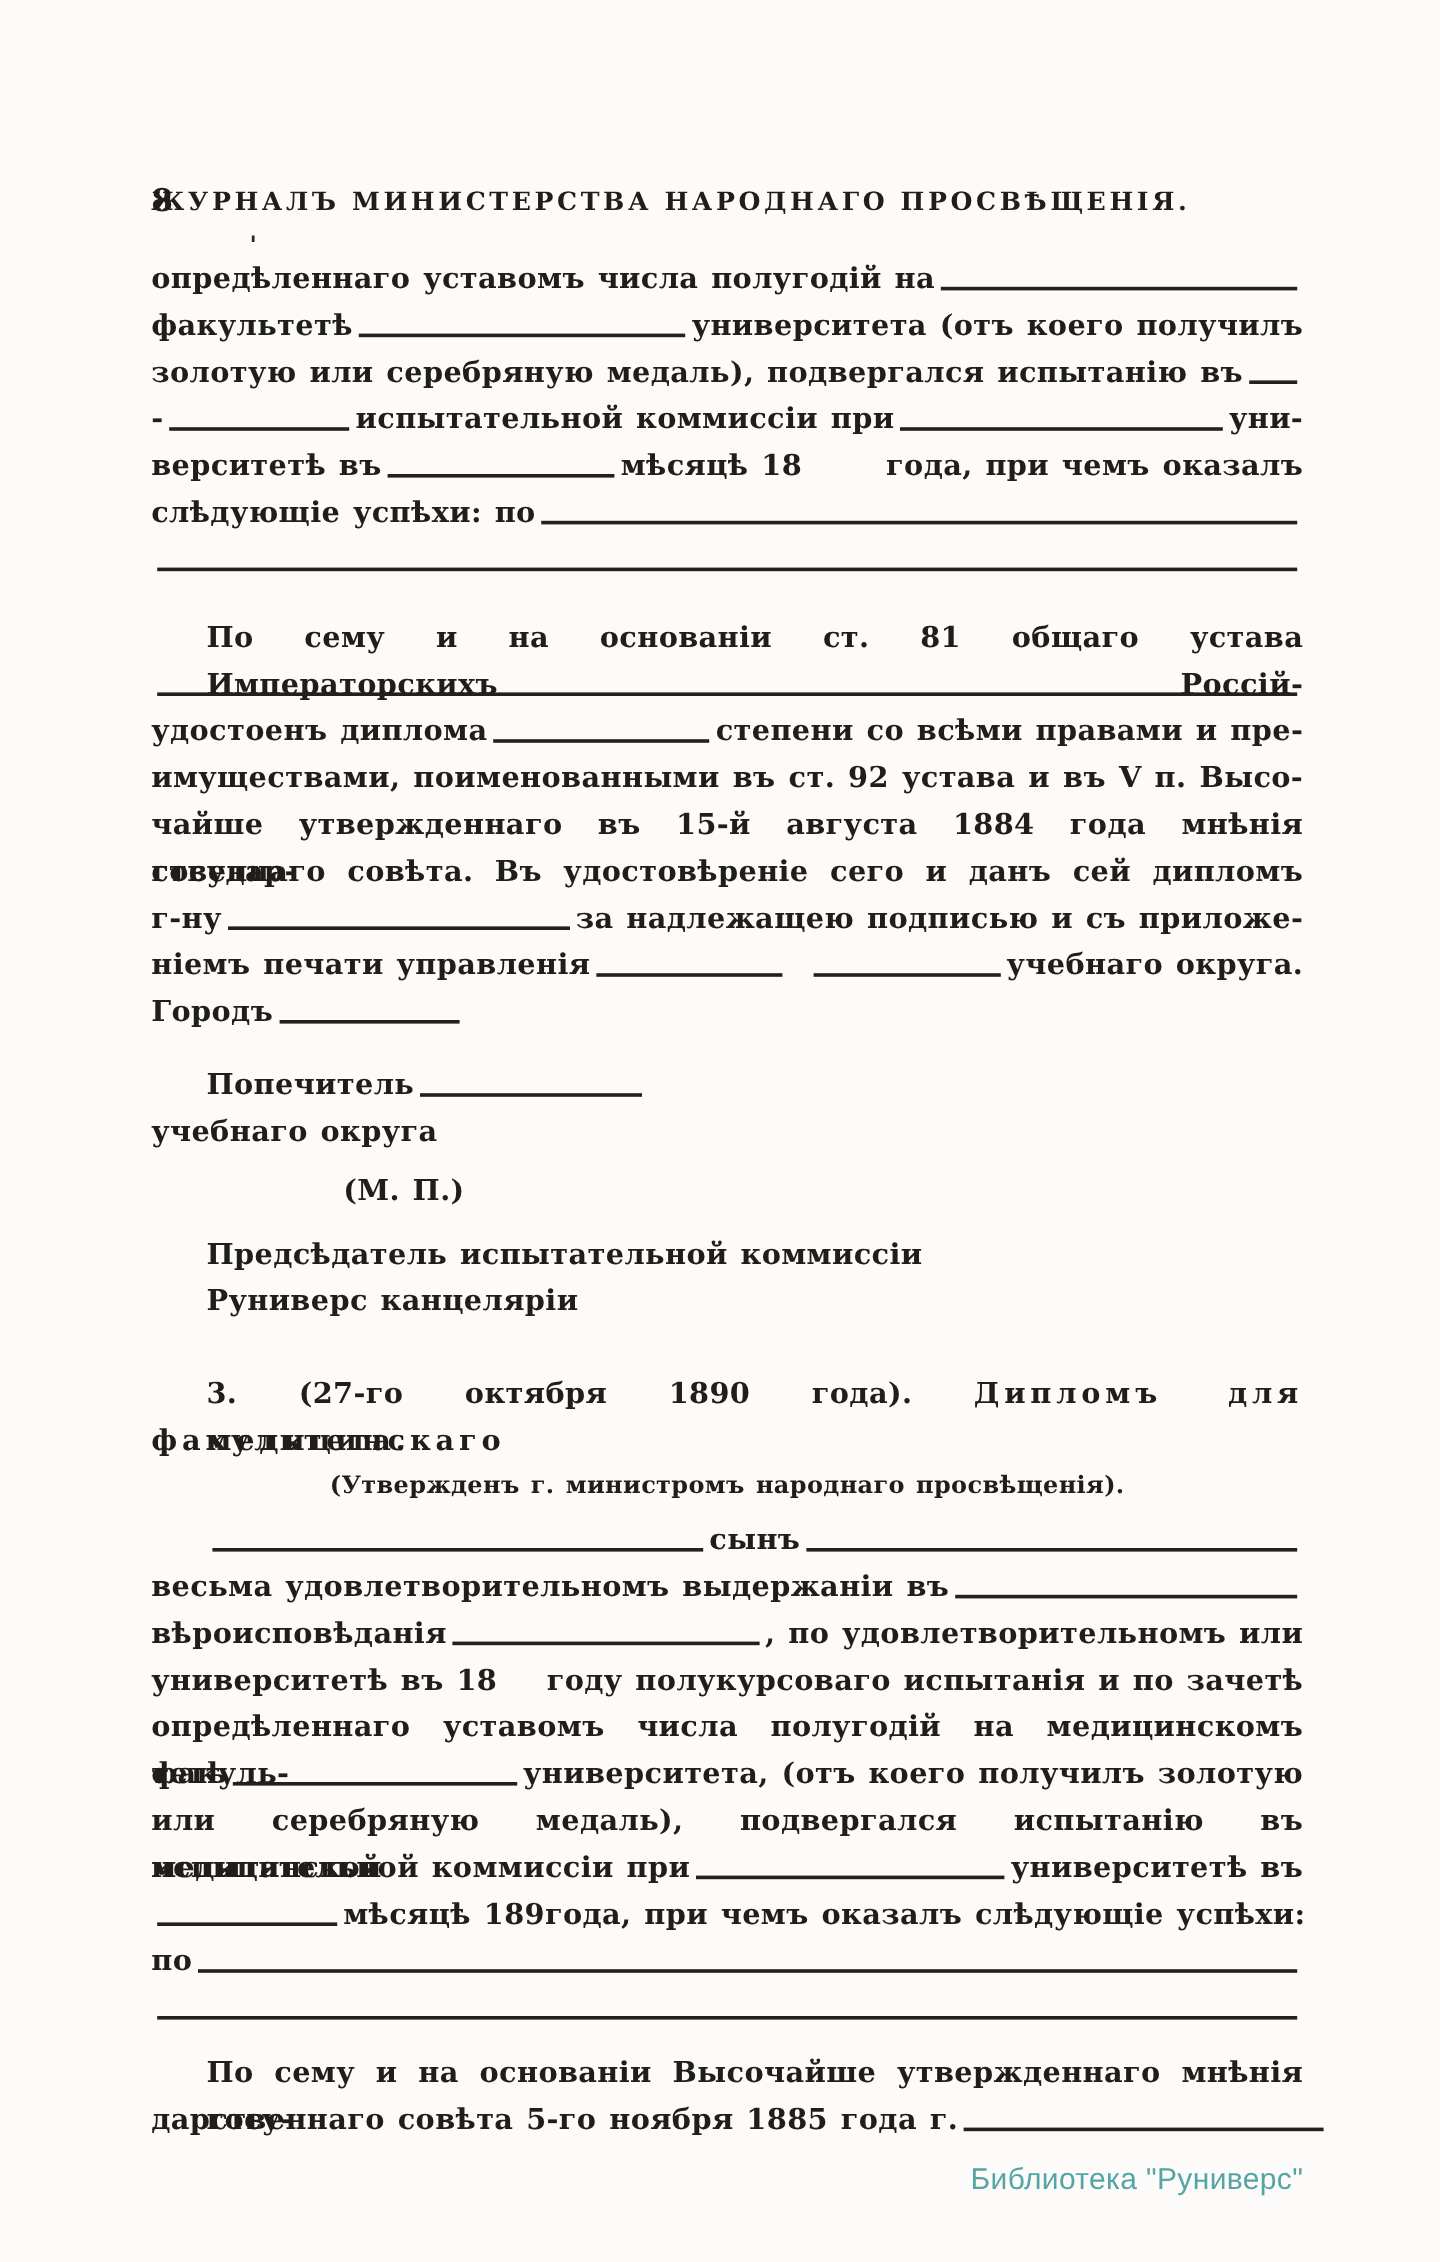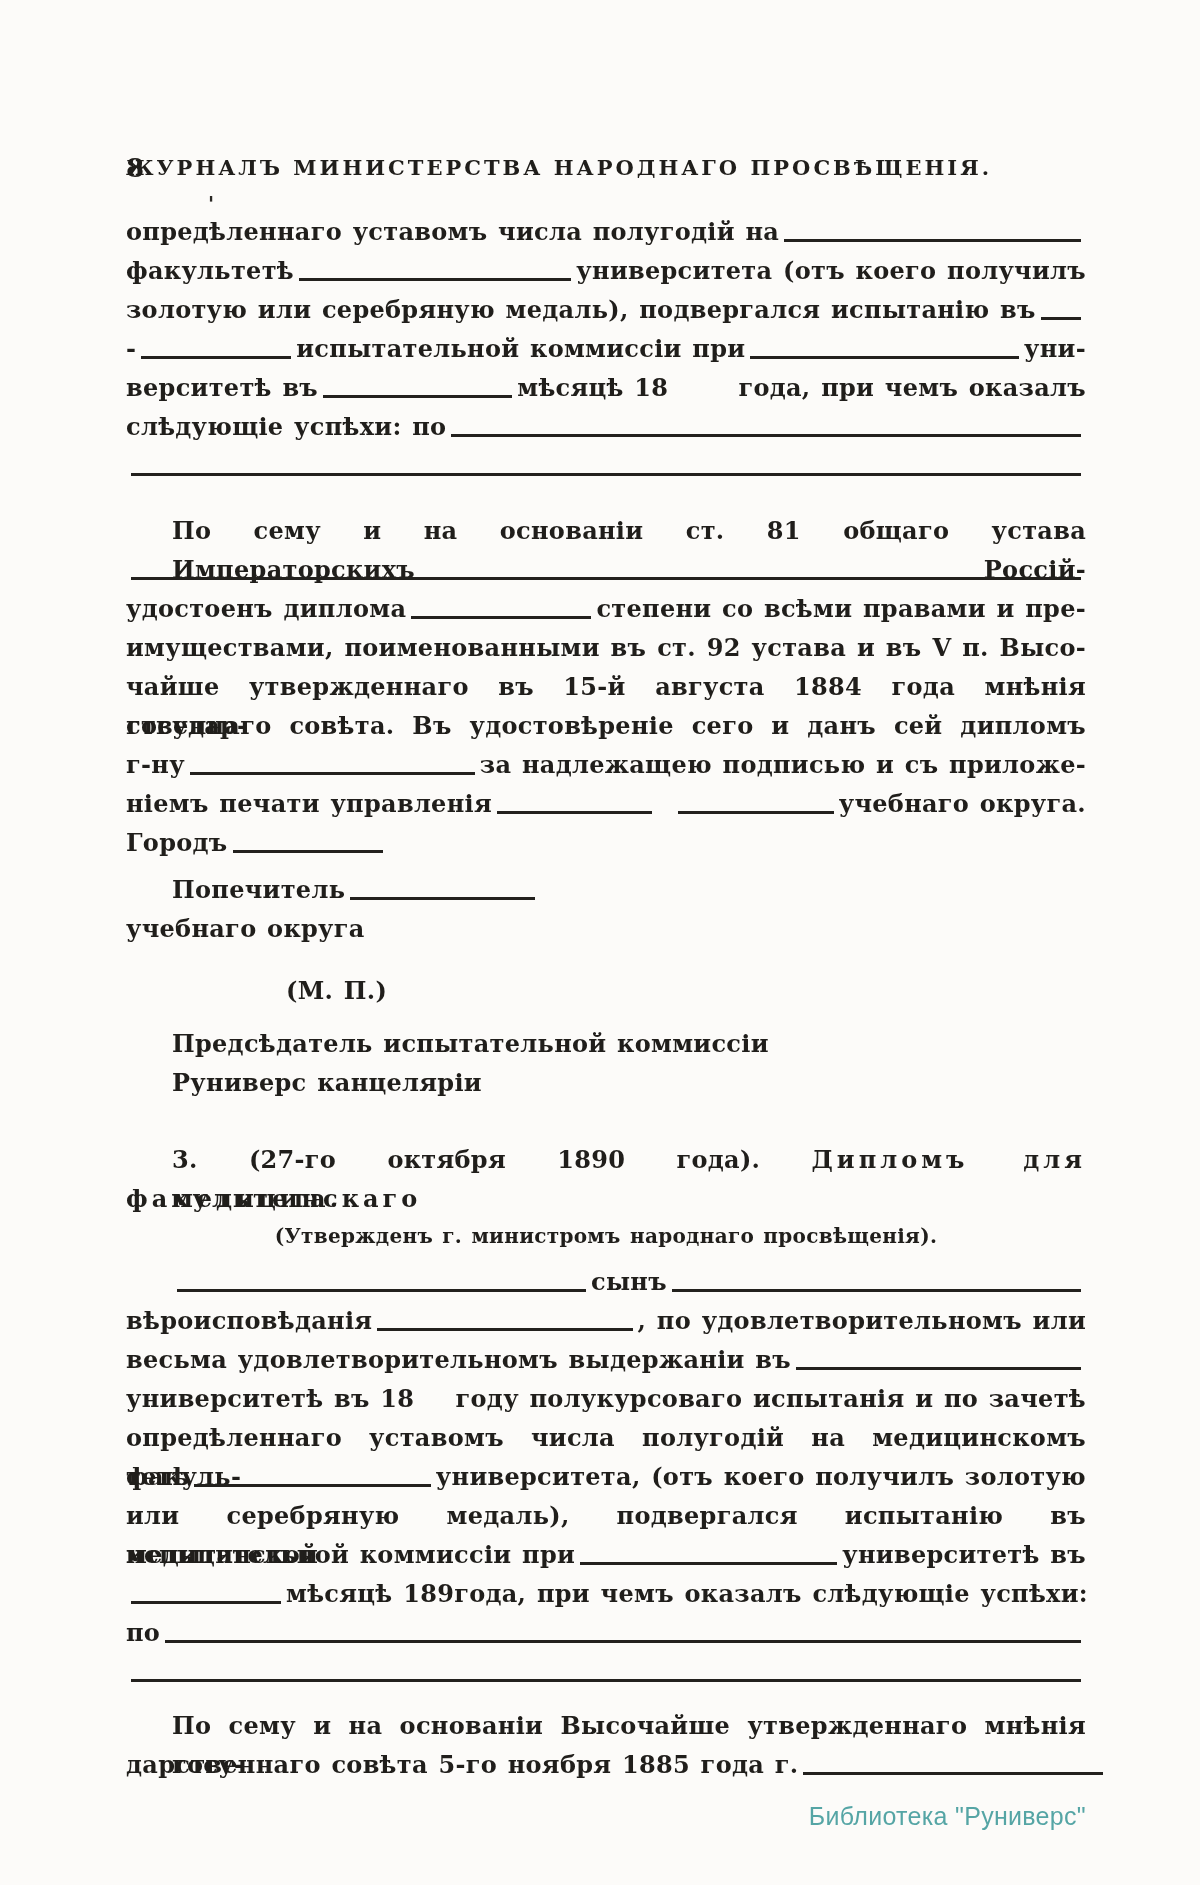--- a/index.html
+++ b/index.html
@@ -130,44 +130,44 @@
           <span class="seg-t">ніемъ печати управленія</span>
           <span class="seg-b" style="flex: 1 1 40px;"></span>
           <span class="seg-g" style="flex: 0 0 16px;"></span>
           <span class="seg-b" style="flex: 1 1 40px;"></span>
           <span class="seg-t">учебнаго округа.</span>
         </div>
         <div class="line fx">
           <span class="seg-t">Городъ</span>
           <span class="seg-b" style="flex: 0 0 150px; width: 150px;"></span>
         </div>
-        <div class="line fx ind" style="margin-top: 8px;">
+        <div class="line fx ind" style="margin-top: 22px;">
           <span class="seg-t">Попечитель</span>
           <span class="seg-b" style="flex: 0 0 185px; width: 185px;"></span>
         </div>
         <div class="line bl"><span class="seg-t">учебнаго округа</span></div>
-        <div class="line bl mp" style="margin-top: 23px;"><span class="seg-t">(М. П.)</span></div>
+        <div class="line bl mp" style="margin-top: 10px;"><span class="seg-t">(М. П.)</span></div>
         <div class="line bl ind" style="margin-top: 14px;"><span class="seg-t">Предсѣдатель испытательной коммиссіи</span></div>
         <div class="line bl ind"><span class="seg-t">Руниверс канцеляріи</span></div>
         <div class="line bl ind just" style="margin-top: 38px;"><span class="seg-t">3. (27-го октября 1890 года). </span><span class="seg-t sp">Дипломъ для медицинскаго</span></div>
         <div class="line bl"><span class="seg-t sp">факультета.</span></div>
         <div class="line bl ctr sm"><span class="seg-t">(Утвержденъ г. министромъ народнаго просвѣщенія).</span></div>
         <div class="line fx ind" style="margin-top: 8px;">
           <span class="seg-b" style="flex: 1 1 40px;"></span>
           <span class="seg-t">сынъ</span>
           <span class="seg-b" style="flex: 1 1 40px;"></span>
         </div>
         <div class="line fx">
+          <span class="seg-t">весьма удовлетворительномъ выдержаніи въ</span>
+          <span class="seg-b" style="flex: 1 1 40px;"></span>
+        </div>
+        <div class="line fx">
           <span class="seg-t">вѣроисповѣданія</span>
           <span class="seg-b" style="flex: 1 1 40px;"></span>
           <span class="seg-t">, по удовлетворительномъ или</span>
-        </div>
-        <div class="line fx">
-          <span class="seg-t">весьма удовлетворительномъ выдержаніи въ</span>
-          <span class="seg-b" style="flex: 1 1 40px;"></span>
         </div>
         <div class="line fx">
           <span class="seg-t">университетѣ въ 18</span>
           <span class="seg-g" style="flex: 1 1 30px;"></span>
           <span class="seg-t">году полукурсоваго испытанія и по зачетѣ</span>
         </div>
         <div class="line bl just"><span class="seg-t">опредѣленнаго уставомъ числа полугодій на медицинскомъ факуль-</span></div>
         <div class="line fx">
           <span class="seg-t">тетѣ</span>
           <span class="seg-b" style="flex: 1 1 40px;"></span>

